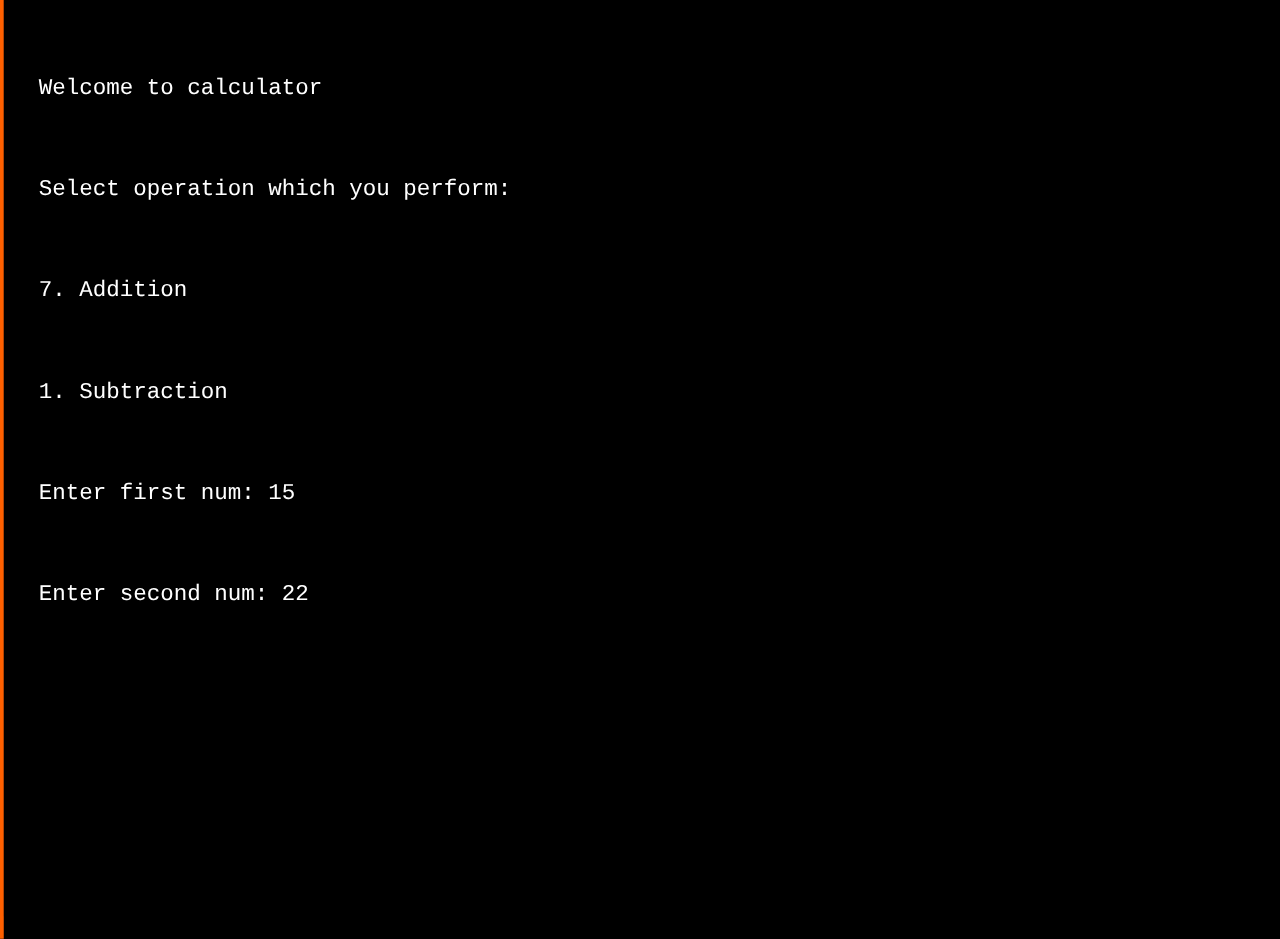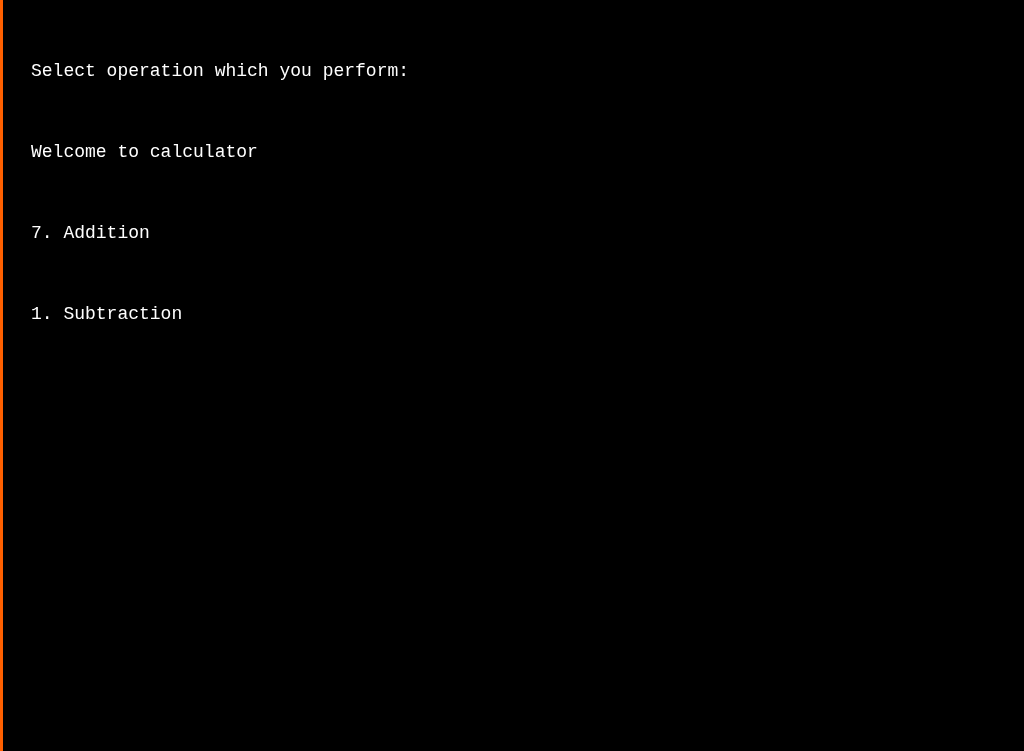--- a/index.html
+++ b/index.html
@@ -24,24 +24,26 @@
       white-space: pre;
     }
     .line {
       display: block;
     }
   </style>
 </head>
 <body>
 
 <div class="terminal">
+  <span class="line">Welcome to calculator</span>
   <span class="line">Select operation which you perform:</span>
-  <span class="line">Welcome to calculator</span>
   <span class="line">7. Addition</span>
   <span class="line">1. Subtraction</span>
+  <span class="line">Enter first num: 15</span>
+  <span class="line">Enter second num: 22</span>
   
   
   
   
   
   
   
   
 </div>
 

